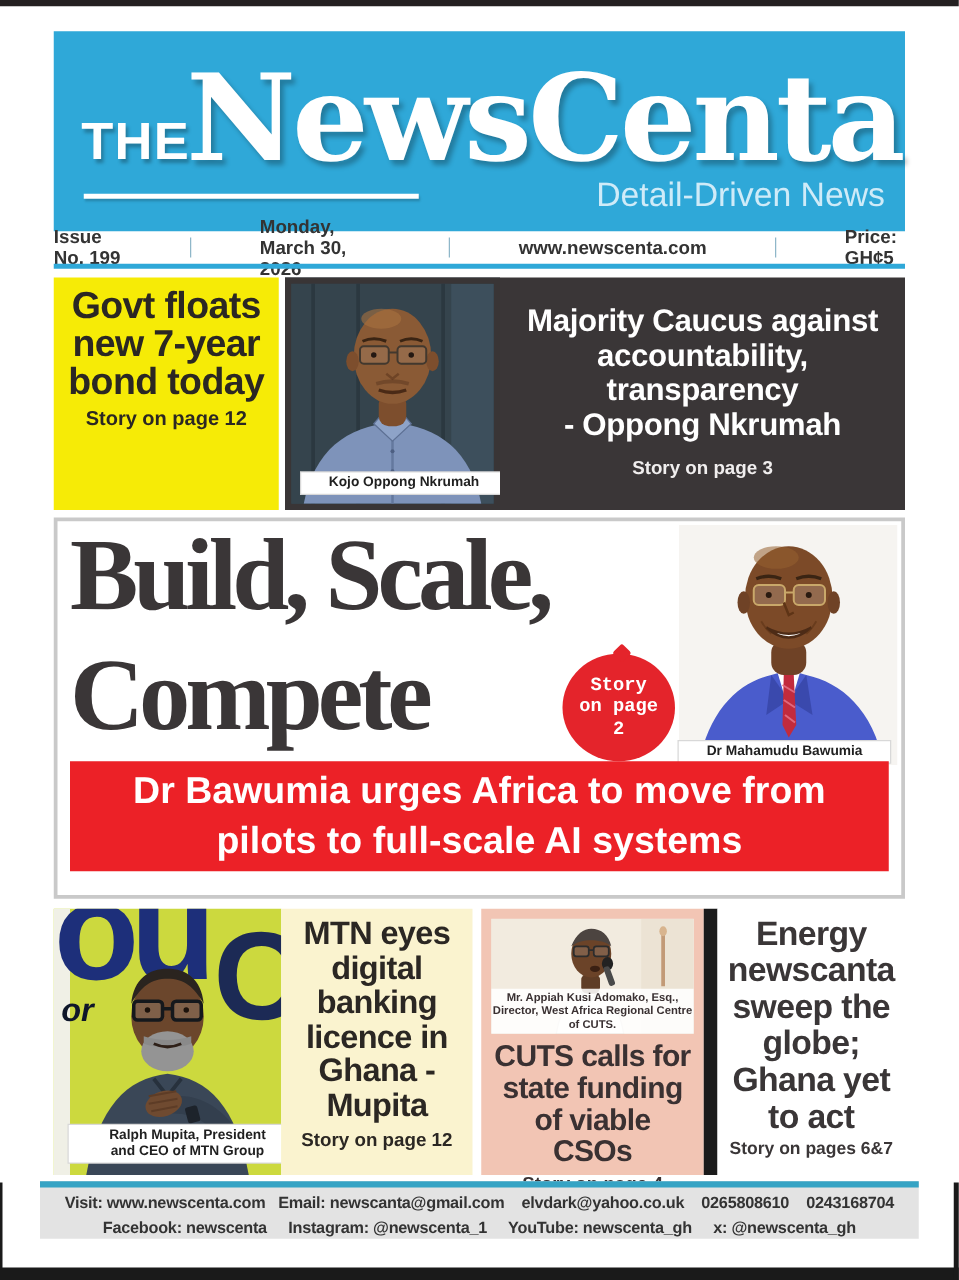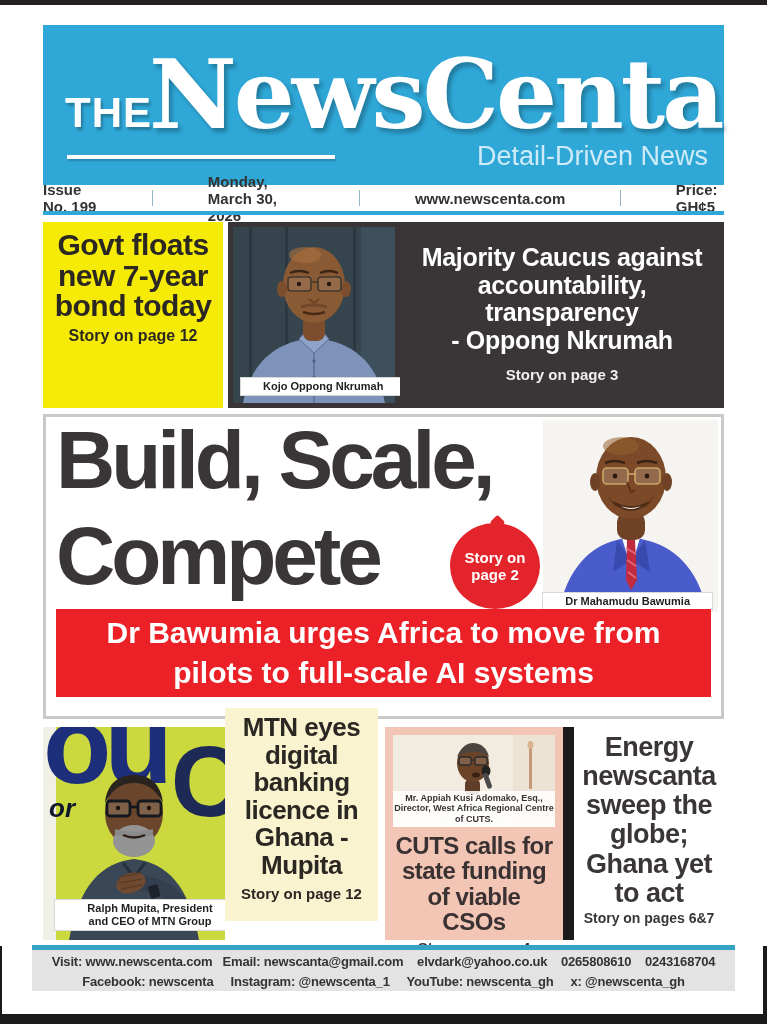--- a/index.html
+++ b/index.html
@@ -47,45 +47,45 @@
             text-align:center;box-sizing:border-box;padding-top:22px;}
   .dark-box .hl,.dark-box .attr{font-size:25px;font-weight:bold;line-height:1.1;
             letter-spacing:-0.3px;padding:0 8px;}
   .dark-box .ref{margin-top:12px;font-size:15px;font-weight:bold;color:#f0eeee;}
 
   
   .main-box{left:43px;top:414px;width:681px;height:305px;border:3px solid #c9c9c9;
             box-sizing:border-box;background:#fff;}
   .bawumia-photo{position:absolute;right:3px;top:3px;width:175px;height:192px;}
   .bawumia-cap{right:6px;bottom:2px;white-space:nowrap;font-size:11px;}
-  .big{position:absolute;left:10px;font-family:Liberation Sans, sans-serif;font-weight:bold;
+  .big{position:absolute;left:10px;font-family:Liberation Serif, serif;font-weight:bold;
        font-size:82px;line-height:1;letter-spacing:-4px;color:#3A3637;white-space:nowrap;z-index:3;}
   .big1{top:2px;}
   .big2{top:98px;}
   .balloon{position:absolute;left:404px;top:106px;width:90px;height:86px;background:#E4242B;
            border-radius:50%;color:#fff;display:flex;align-items:center;justify-content:center;
            text-align:center;font-weight:bold;font-size:15px;line-height:1.15;z-index:2;}
   .balloon::before{content:"";position:absolute;top:-6px;left:42px;width:11px;height:11px;
            background:#E4242B;border-radius:2px;transform:rotate(45deg);}
-  .balloon span{width:64px;}
+  .balloon span{width:64px;font-family:Liberation Mono, monospace;}
   .red-banner{position:absolute;left:10px;right:10px;top:192px;height:88px;background:#EC2127;
            color:#fff;display:flex;align-items:center;justify-content:center;text-align:center;
            font-weight:bold;font-size:30px;line-height:1.32;padding:0 26px;z-index:4;}
 
   
   .mupita-photo{left:43px;top:727px;width:182px;height:213px;background:#ccd93e;overflow:hidden;}
   .mupita-stripe{position:absolute;left:0;top:0;width:13px;height:100%;background:#f0f0e6;}
   .bd1{position:absolute;left:0px;top:-38px;font-size:112px;font-weight:bold;color:#1d2f7a;
        letter-spacing:-7px;line-height:1;}
   .bd3{position:absolute;right:-18px;top:4px;font-size:100px;font-weight:bold;color:#1c2a55;line-height:1;}
   .bd2{position:absolute;left:6px;top:66px;font-size:26px;font-weight:bold;font-style:italic;color:#0f172a;}
   .mupita-svg{position:absolute;left:0;top:0;width:100%;height:100%;}
   .mupita-cap{left:12px;bottom:10px;width:146px;text-align:center;font-size:11px;}
 
-  .cream-box{left:225px;top:708px;width:153px;height:213px;background:#FAF3CF;text-align:center;
+  .cream-box{left:225px;top:727px;width:153px;height:213px;background:#FAF3CF;text-align:center;
              box-sizing:border-box;padding-top:6px;}
   .cream-box .hl{font-size:26px;font-weight:bold;line-height:1.06;color:#2b2723;letter-spacing:-0.5px;}
   .cream-box .ref{margin-top:6px;font-size:15px;font-weight:bold;color:#2b2723;}
 
   .cuts-box{left:385px;top:727px;width:178px;height:213px;background:#F2C5B4;
             box-sizing:border-box;padding:8px;}
   .cuts-photo{position:relative;width:100%;height:92px;background:#f2ebdf;overflow:hidden;}
   .cuts-cap{position:absolute;left:0;bottom:0;width:100%;font-size:9px;font-weight:bold;
             color:#3a3132;text-align:center;line-height:1.2;background:rgba(255,255,255,.88);
             padding:2px 0;}

